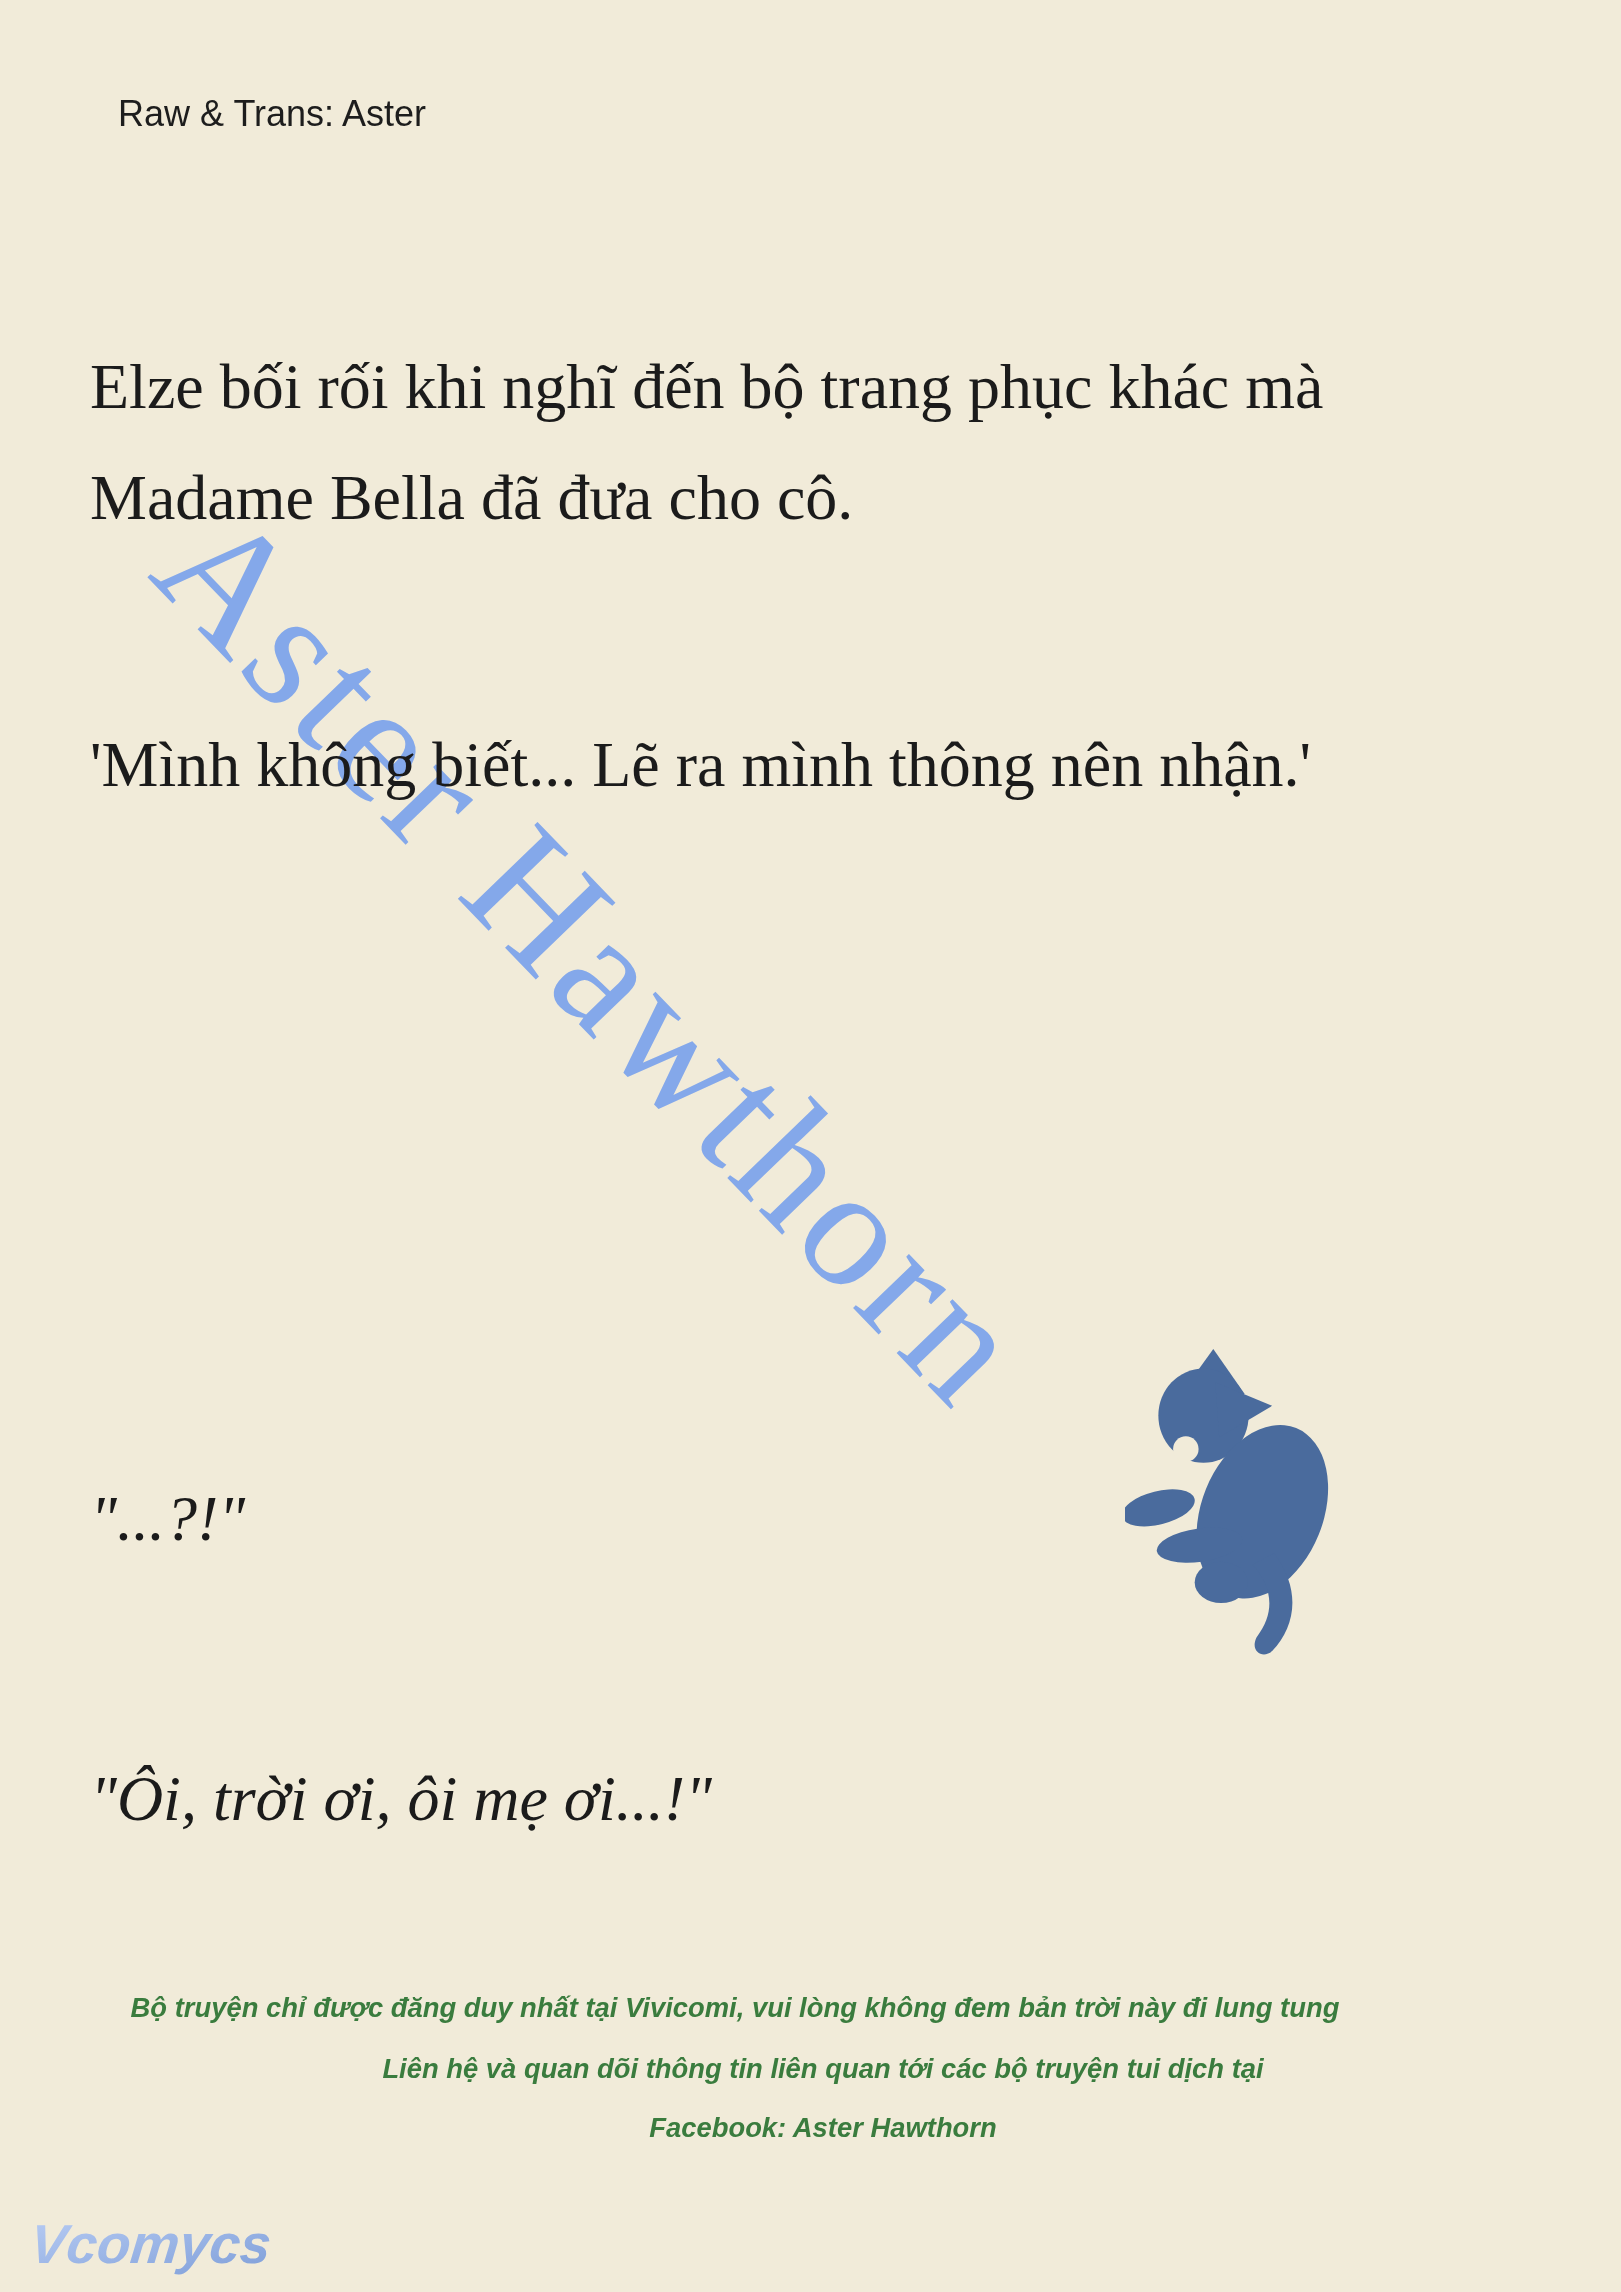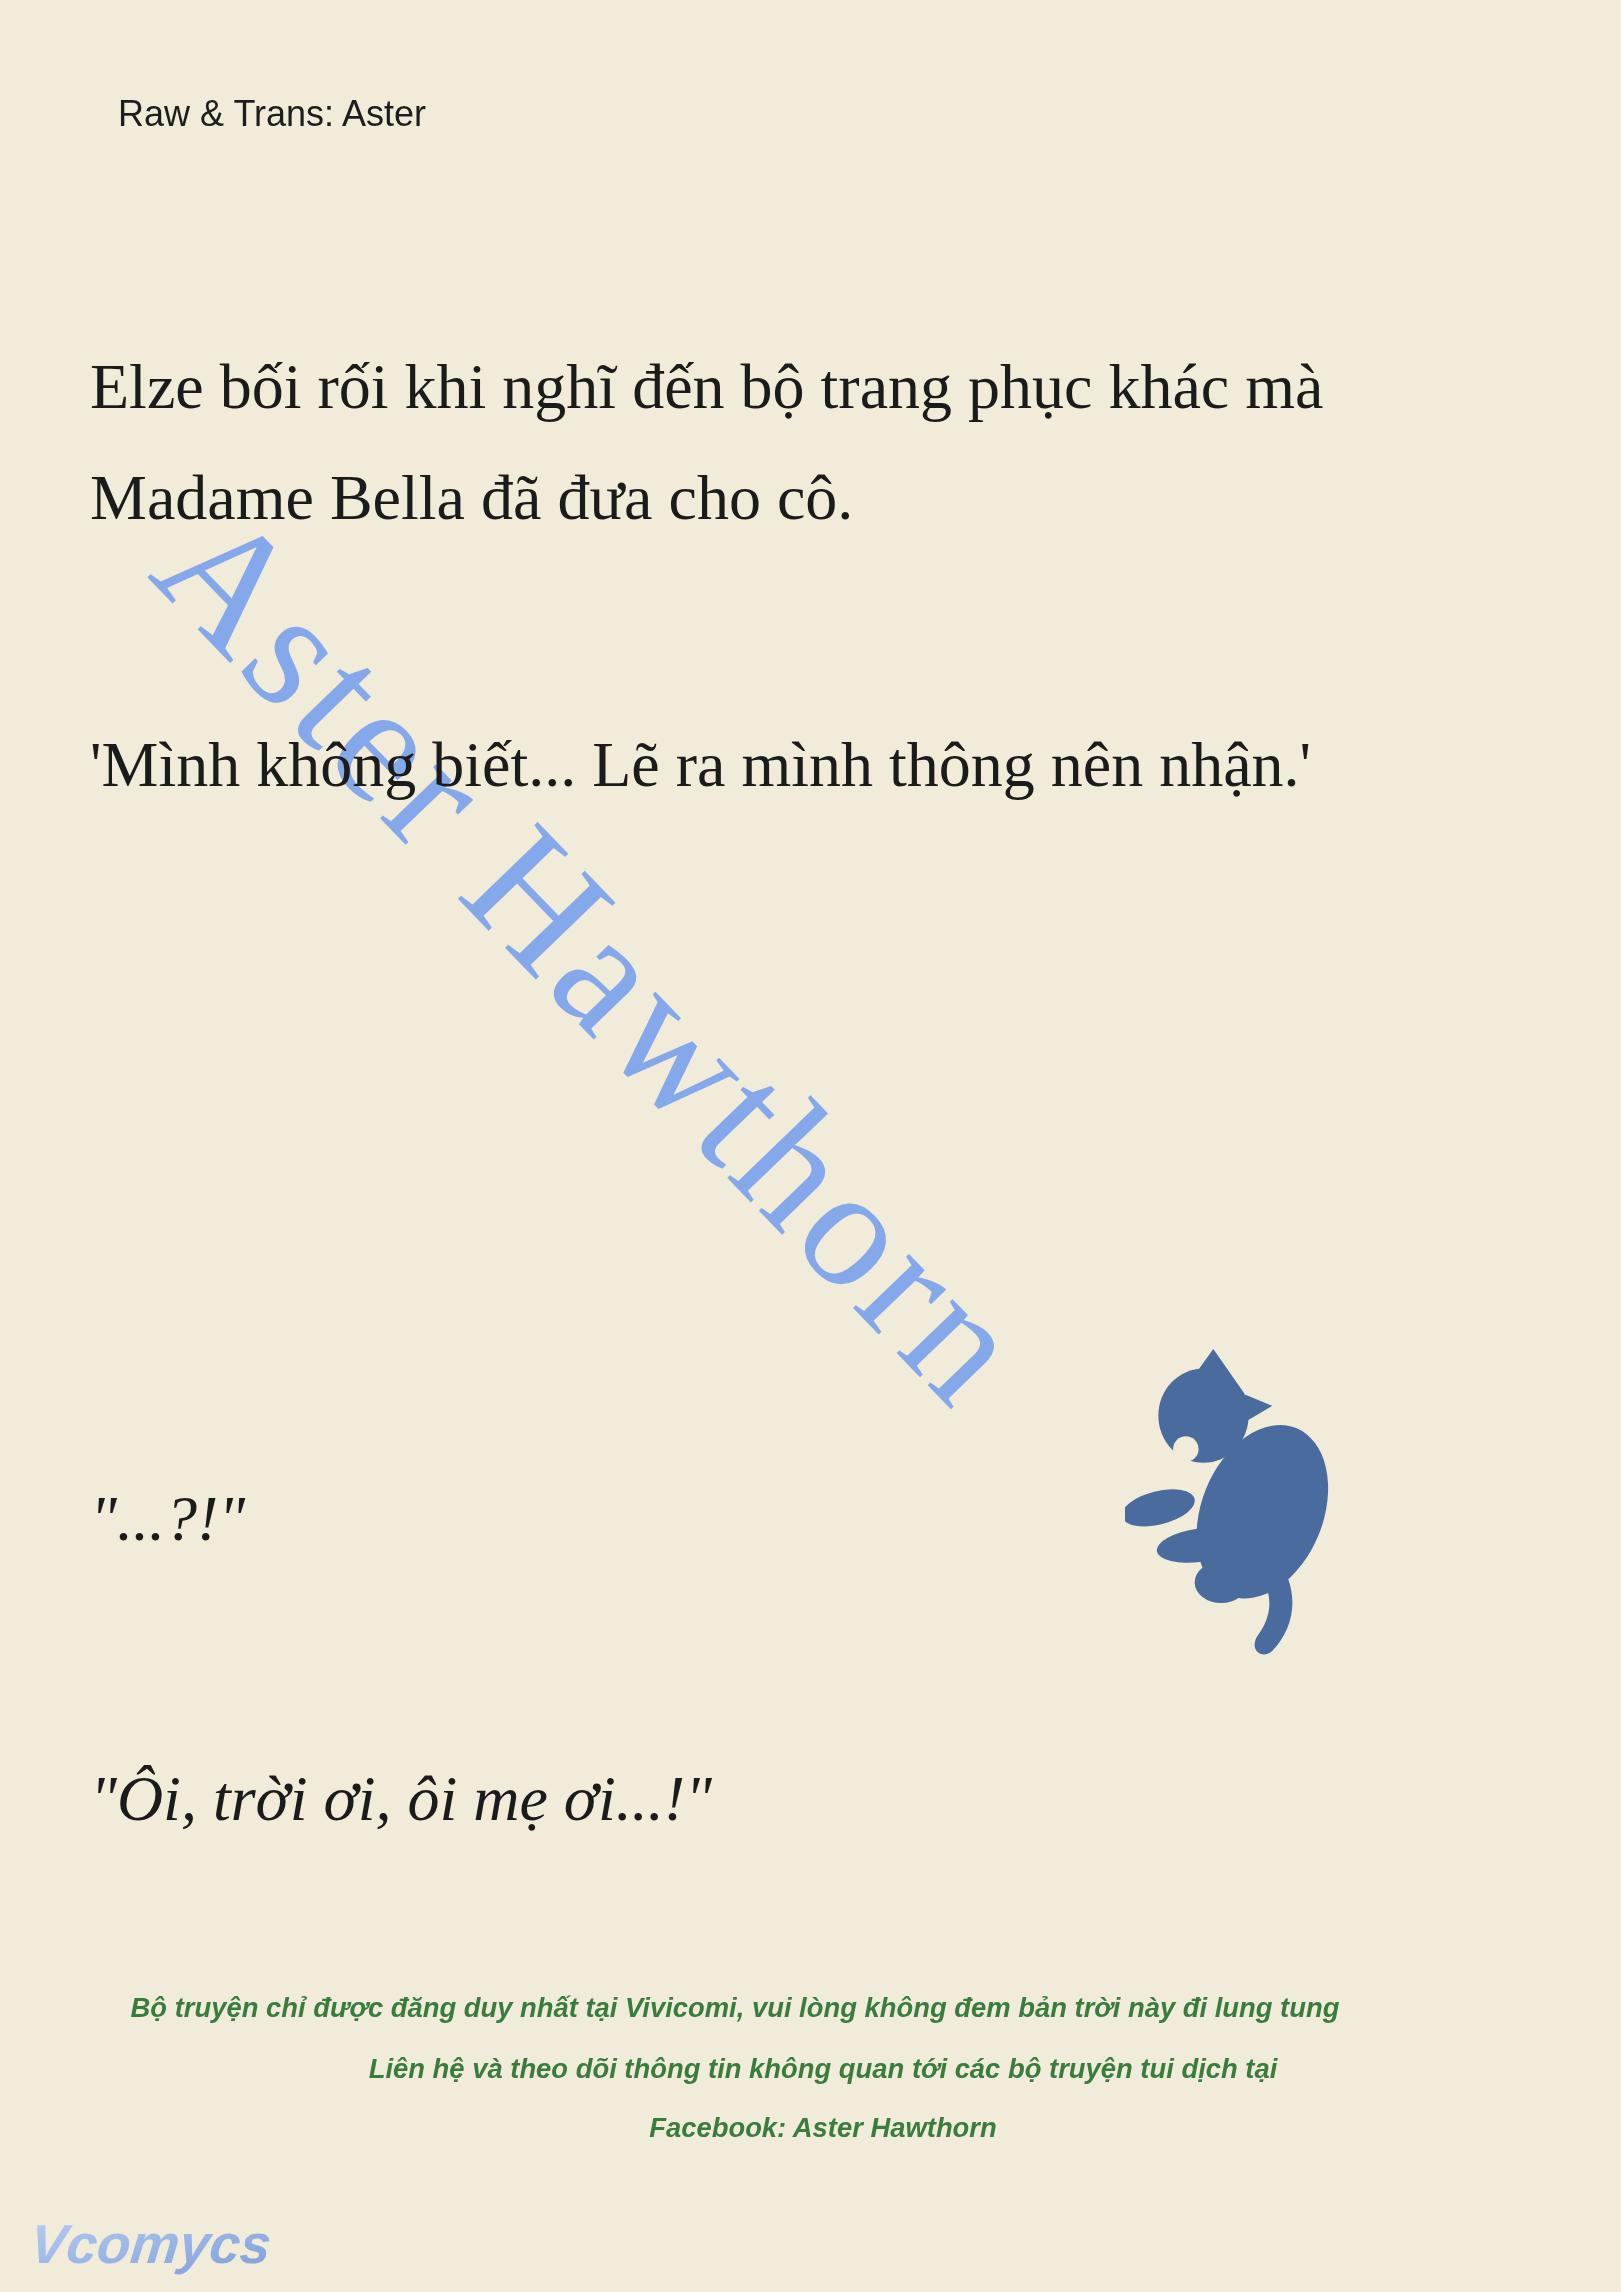--- a/index.html
+++ b/index.html
@@ -102,21 +102,21 @@
       <ellipse cx="34" cy="166" rx="38" ry="17" transform="rotate(-14 34 166)"></ellipse>
       <ellipse cx="76" cy="204" rx="44" ry="17" transform="rotate(-8 76 204)"></ellipse>
       <ellipse cx="98" cy="242" rx="27" ry="21"></ellipse>
       <path d="M152,212 C180,250 174,286 150,312 C141,320 127,313 134,298 C154,272 150,246 130,224 Z"></path>
     </g>
     <circle cx="62" cy="106" r="13" fill="#f1ebd9"></circle>
   </svg>
 
   <div class="footer-line f1">Bộ truyện chỉ được đăng duy nhất tại Vivicomi, vui lòng không đem bản trời này đi lung tung</div>
 
-  <div class="footer-line f2">Liên hệ và theo dõi thông tin không quan tới các bộ truyện tui dịch tại</div>
+  <div class="footer-line f2">Liên hệ và quan dõi thông tin liên quan tới các bộ truyện tui dịch tại</div>
 
   <div class="footer-line f3">Facebook: Aster Hawthorn</div>
 
   <svg class="logo-svg" viewBox="0 0 280 96" xmlns="http://www.w3.org/2000/svg">
     <defs>
       <linearGradient id="logoGrad" x1="0" y1="0" x2="1" y2="1">
         <stop offset="0" stop-color="#b9cdf4"></stop>
         <stop offset="1" stop-color="#7f9fd9"></stop>
       </linearGradient>
     </defs>

